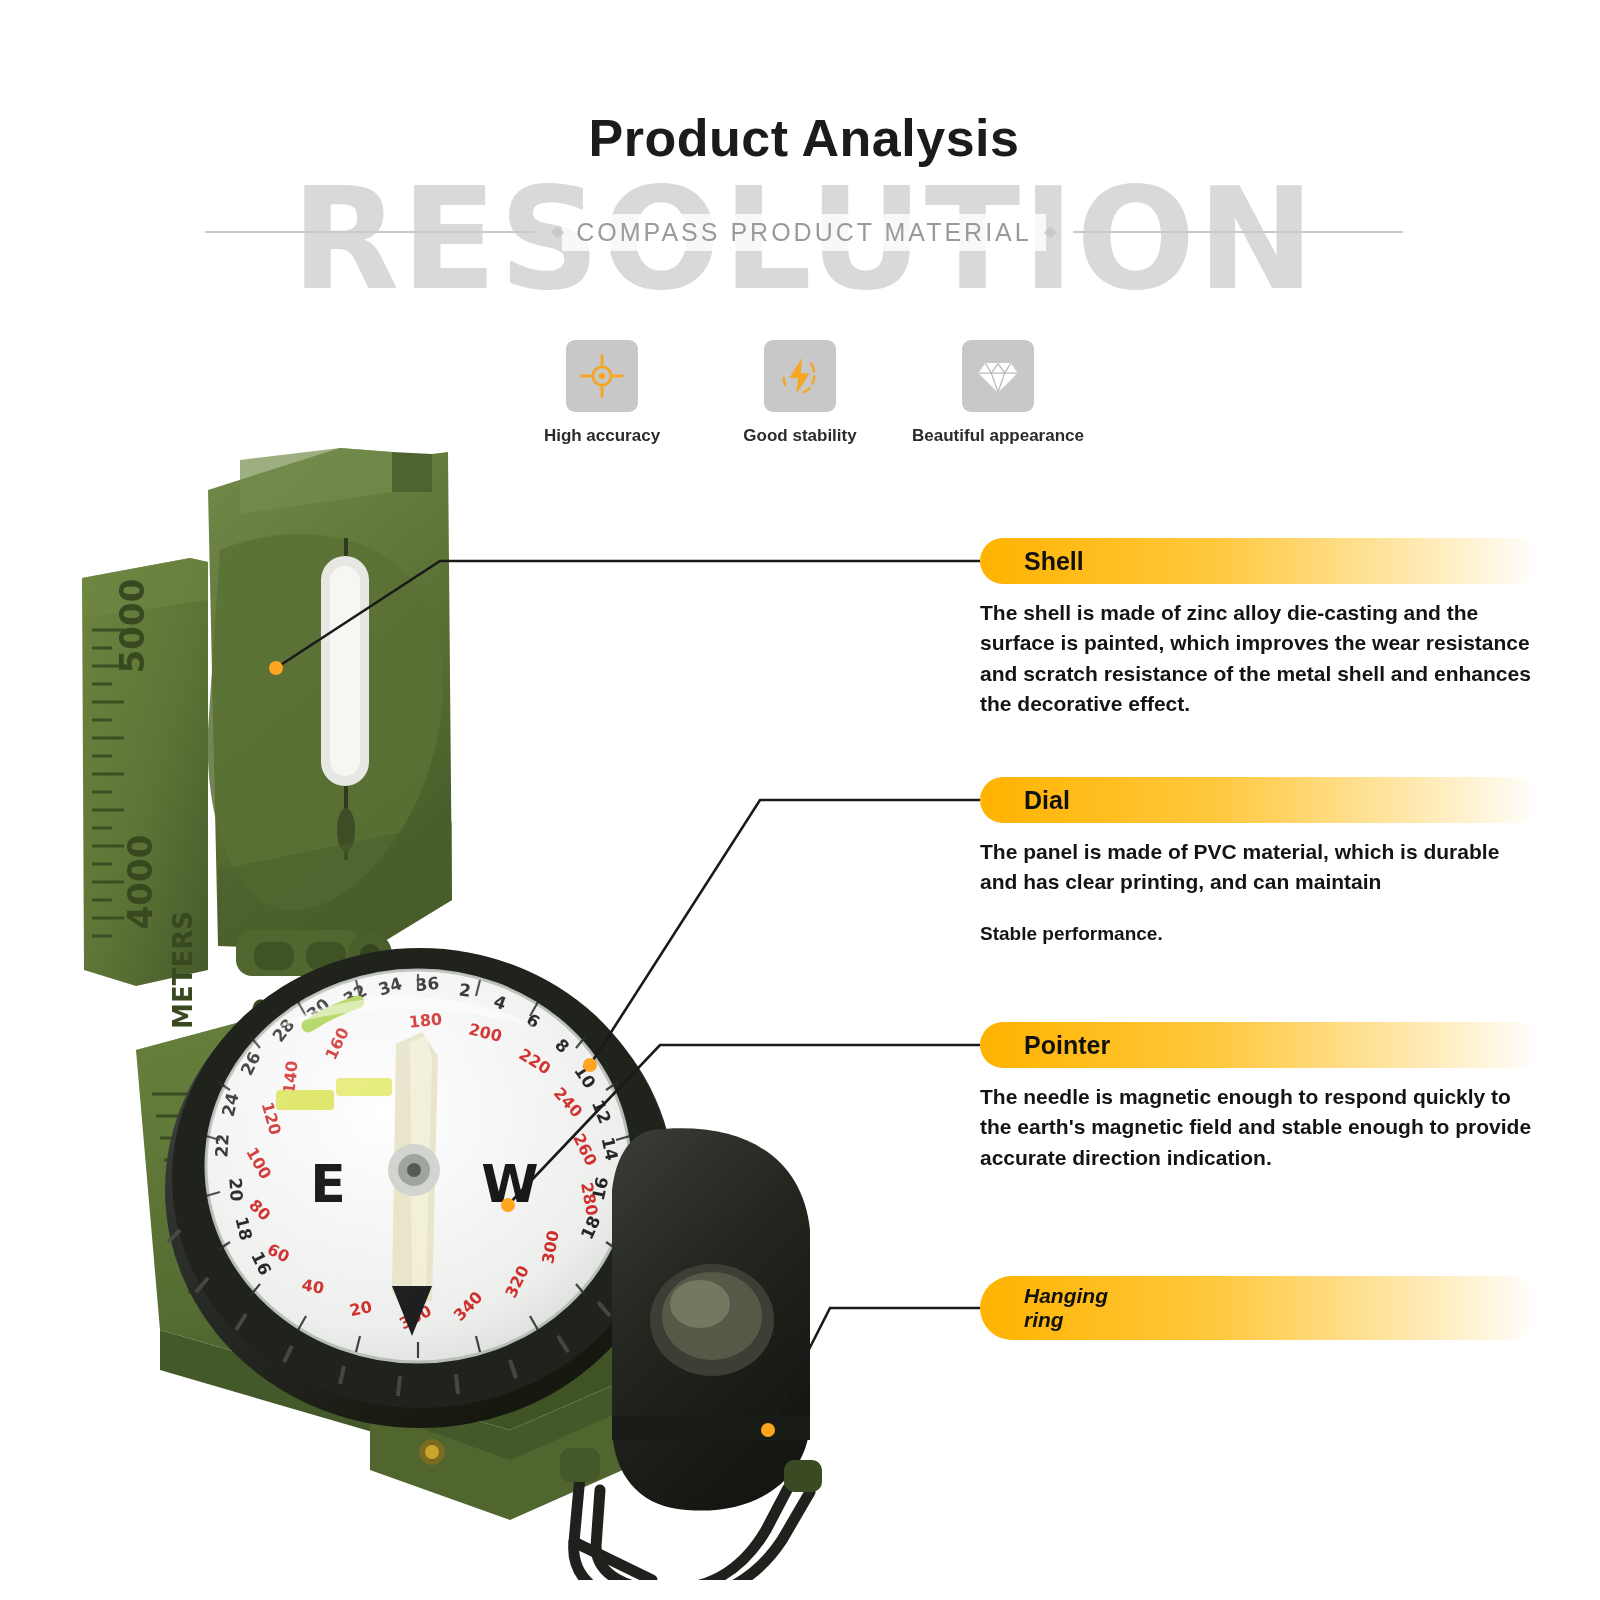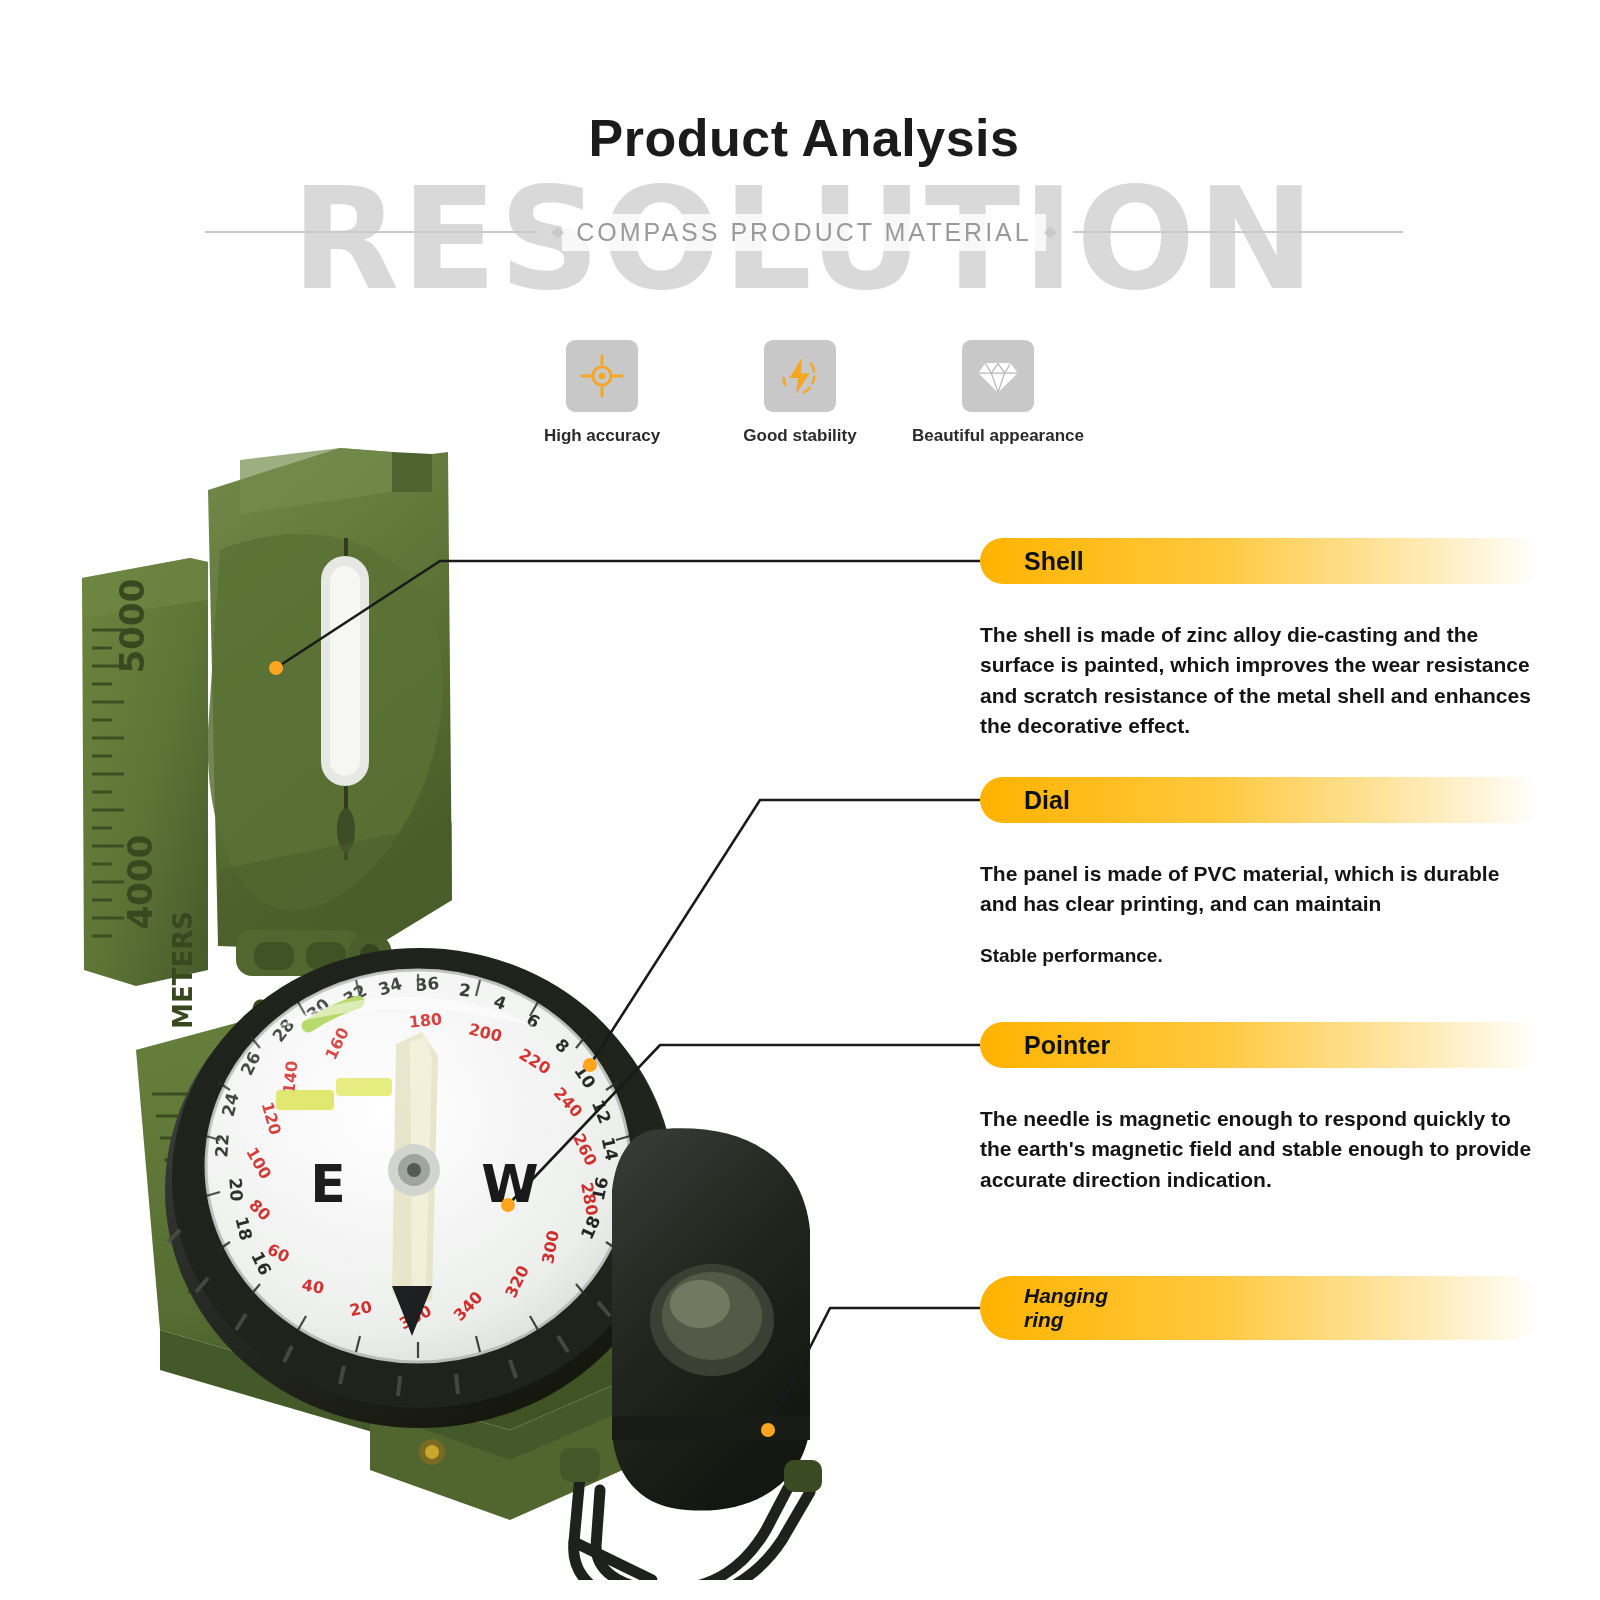--- a/index.html
+++ b/index.html
@@ -144,21 +144,21 @@
   }
   .pill.two-line {
     height: 64px;
     border-radius: 32px;
     align-items: center;
     font-size: 21px;
     line-height: 1.12;
     white-space: pre-line;
   }
   .body-text {
-    margin-top: 36px;
+    margin-top: 14px;
     font-size: 21px;
     font-weight: 700;
     line-height: 1.45;
     color: #141414;
   }
   .body-text.secondary {
     margin-top: 22px;
     font-size: 19px;
   }
 

